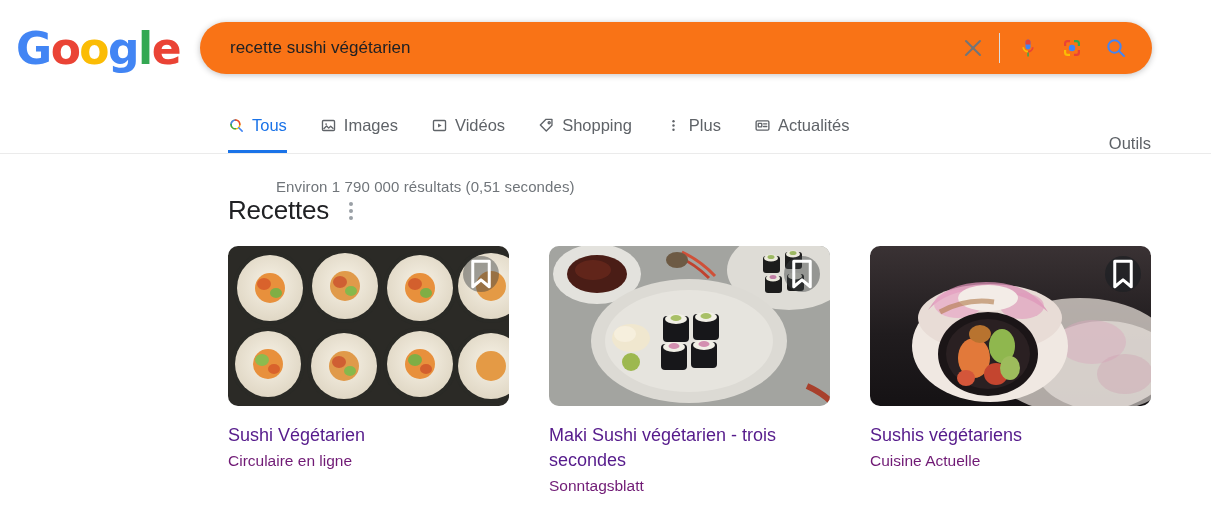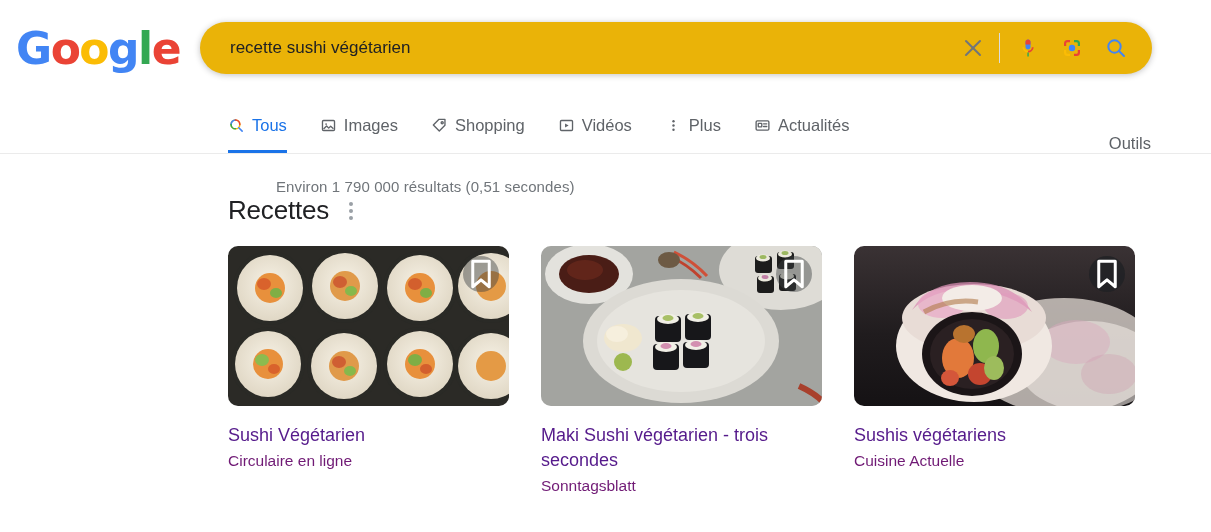--- a/index.html
+++ b/index.html
@@ -31,21 +31,21 @@
   }
   .logo span { display: inline; }
 
   .searchbar {
     position: absolute;
     left: 200px;
     top: 22px;
     width: 952px;
     height: 52px;
     border-radius: 26px;
-    background: #eab308;
+    background: #f97316;
     box-shadow: 0 1px 6px rgba(32,33,36,.28);
     display: flex;
     align-items: center;
   }
   .search-input {
     flex: 1;
     border: none;
     outline: none;
     background: transparent;
     font-family: "Liberation Sans", sans-serif;
@@ -143,21 +143,21 @@
   }
   .kebab i {
     width: 4px; height: 4px;
     border-radius: 50%;
     background: #9aa0a6;
     display: block;
   }
 
   .cards {
     display: flex;
-    gap: 32px;
+    gap: 40px;
     margin-top: 20px;
   }
   .card { width: 281px; }
   .card-img {
     position: relative;
     width: 281px;
     height: 160px;
     border-radius: 10px;
     overflow: hidden;
   }
@@ -266,36 +266,36 @@
           <rect x="3.5" y="5" width="17" height="14" rx="1.5"></rect>
           <circle cx="8.6" cy="10" r="1.2" fill="#5f6368" stroke="none"></circle>
           <path d="M5 17l4.3-4.3 3 3 2.7-2.7L19 16.5" stroke-linejoin="round"></path>
         </svg>
       </span>
       <span>Images</span>
     </div>
 
     <div class="tab">
       <span class="ticon">
+        <svg width="17" height="17" viewBox="0 0 24 24" fill="none" stroke="#5f6368" stroke-width="1.9">
+          <rect x="3.5" y="5" width="17" height="14" rx="1.5"></rect>
+          <path d="M10 9.2l5 2.8-5 2.8z" fill="#5f6368" stroke="none"></path>
+        </svg>
+      </span>
+      <span>Vidéos</span>
+    </div>
+
+    <div class="tab">
+      <span class="ticon">
         <svg width="17" height="17" viewBox="0 0 24 24" fill="none" stroke="#5f6368" stroke-width="1.9" stroke-linejoin="round">
           <path d="M3.3 11.3l8-8h8.4v8.4l-8 8z"></path>
           <circle cx="15.8" cy="8.2" r="1.5"></circle>
         </svg>
       </span>
       <span>Shopping</span>
-    </div>
-
-    <div class="tab">
-      <span class="ticon">
-        <svg width="17" height="17" viewBox="0 0 24 24" fill="none" stroke="#5f6368" stroke-width="1.9">
-          <rect x="3.5" y="5" width="17" height="14" rx="1.5"></rect>
-          <path d="M10 9.2l5 2.8-5 2.8z" fill="#5f6368" stroke="none"></path>
-        </svg>
-      </span>
-      <span>Vidéos</span>
     </div>
 
     <div class="tab">
       <span class="ticon">
         <svg width="17" height="17" viewBox="0 0 24 24" fill="#5f6368">
           <circle cx="12" cy="6" r="1.7"></circle>
             <circle cx="12" cy="12" r="1.7"></circle>
             <circle cx="12" cy="18" r="1.7"></circle>
         </svg>
       </span>

